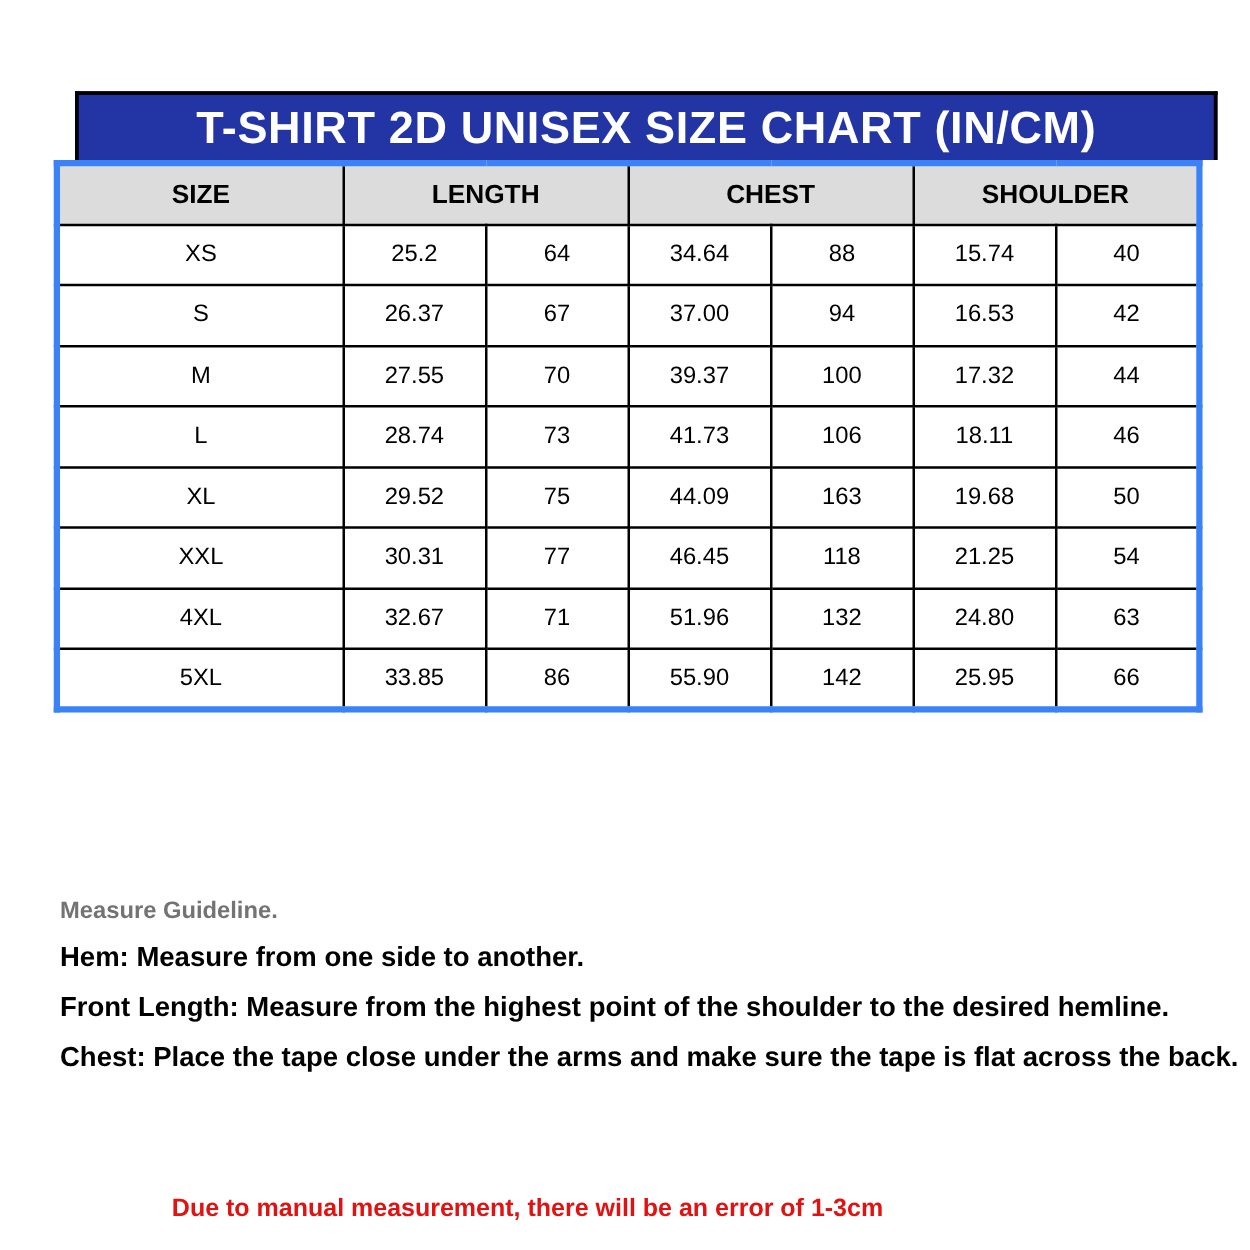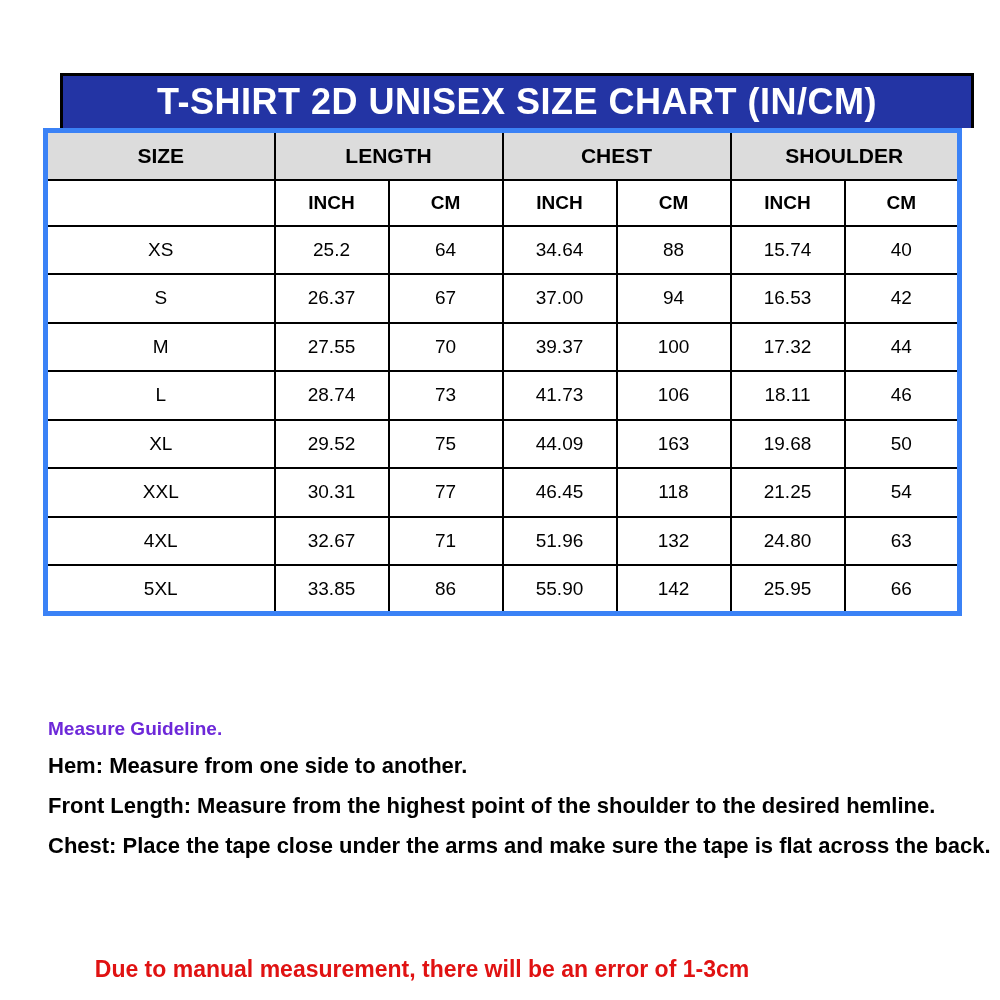--- a/index.html
+++ b/index.html
@@ -59,40 +59,40 @@
     font-size: 19px;
     font-weight: normal;
     color: #000;
   }
   .guidelines {
     position: absolute;
     left: 48px; top: 718px;
     width: 910px;
   }
   .guidelines-heading {
-    color: #6d28d9;
+    color: #737373;
     font-size: 19px;
     font-weight: bold;
     margin-bottom: 13px;
   }
   .guideline-item {
     font-size: 22px;
     font-weight: bold;
     color: #000;
     margin-bottom: 14px;
     white-space: nowrap;
   }
   .guideline-label { font-weight: bold; }
   .footnote {
     position: absolute;
     left: 0; top: 956px;
     width: 844px;
     text-align: center;
     color: #e01212;
-    font-size: 23px;
+    font-size: 20px;
     font-weight: bold;
   }
 </style>
 </head>
 <body>
 
 <div class="banner">
   <div class="banner-title">T-SHIRT 2D UNISEX SIZE CHART (IN/CM)</div>
 </div>
 
@@ -106,29 +106,20 @@
     <col style="width:114px">
       <col style="width:115px">
   </colgroup>
   <thead>
     <tr class="group-row">
       <th>SIZE</th>
       <th colspan="2">LENGTH</th>
       <th colspan="2">CHEST</th>
       <th colspan="2">SHOULDER</th>
     </tr>
-    <tr class="unit-row">
-      <th></th>
-      <th>INCH</th>
-      <th>CM</th>
-      <th>INCH</th>
-      <th>CM</th>
-      <th>INCH</th>
-      <th>CM</th>
-    </tr>
   </thead>
   <tbody>
       <tr>
         <td>XS</td>
         <td>25.2</td>
         <td>64</td>
         <td>34.64</td>
         <td>88</td>
         <td>15.74</td>
         <td>40</td>

